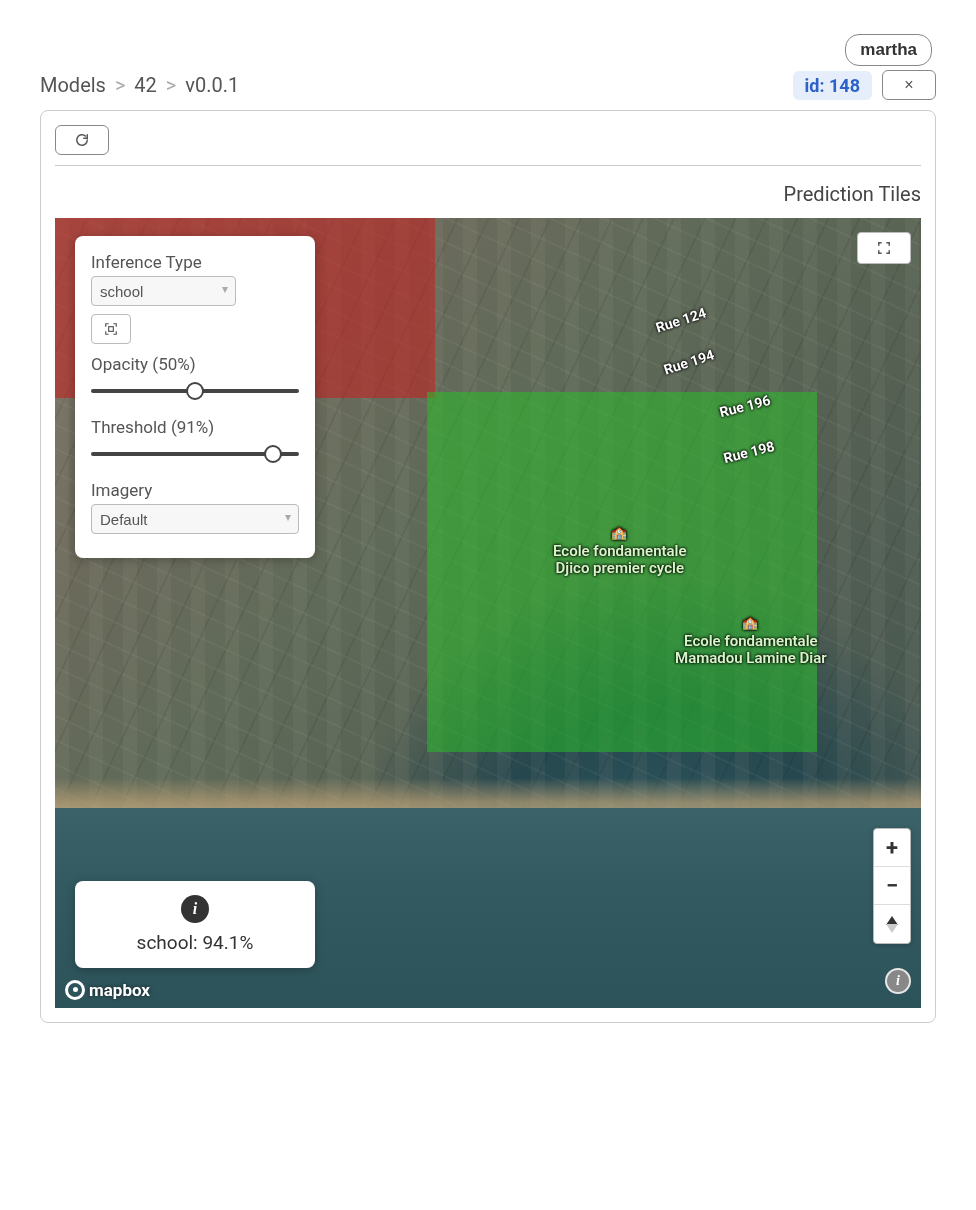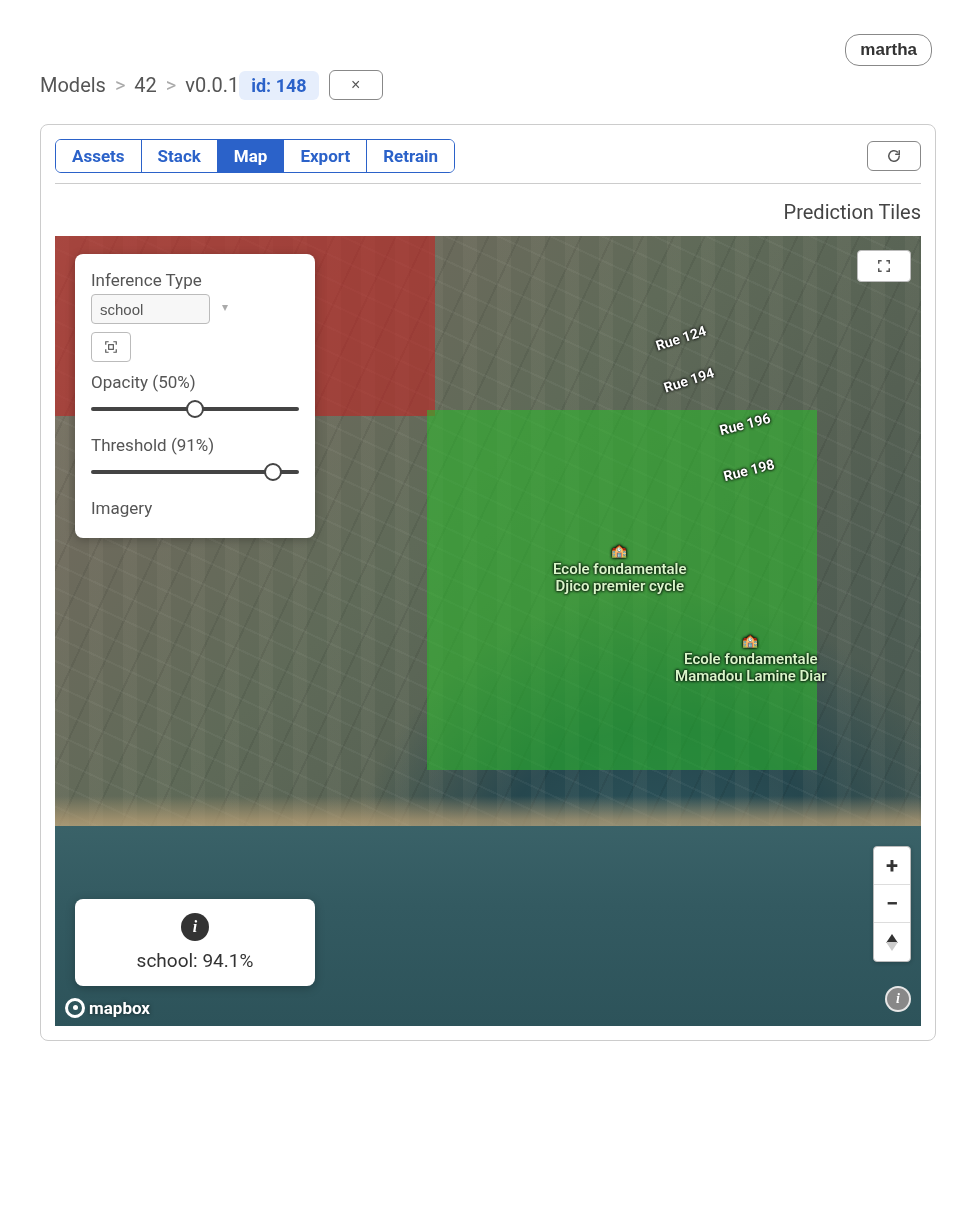--- a/index.html
+++ b/index.html
@@ -34,21 +34,22 @@
     padding: 5px 14px;
     font-weight: 700;
     font-size: 17px;
     color: #333;
     background: #fff;
     cursor: pointer;
   }
   .breadcrumb-row {
     display: flex;
     align-items: center;
-    margin-bottom: 24px;
+    justify-content: space-between;
+    margin-bottom: 10px;
   }
   .breadcrumb {
     font-size: 20px;
     color: #555;
   }
   .breadcrumb .sep { color: #aaa; margin: 0 4px; }
   .id-badge {
     background: #e6eefc;
     color: #2b62c9;
     font-weight: 700;
@@ -190,21 +191,21 @@
     border-radius: 8px;
     box-shadow: 0 2px 10px rgba(0,0,0,0.25);
     padding: 16px;
   }
   .cp-label {
     font-size: 17px;
     color: #555;
     margin-bottom: 4px;
   }
   .cp-select {
-    width: 119px;
+    width: 145px;
     height: 30px;
     border: 1px solid #bbb;
     border-radius: 4px;
     padding: 3px 8px;
     font-size: 15px;
     color: #555;
     background: #f7f7f7;
     appearance: none;
     position: relative;
   }
@@ -417,27 +418,20 @@
       <span class="id-badge">id: 148</span>
       <button class="close-btn">
         <span>×</span>
       </button>
     </div>
   </div>
 
   <div class="card">
 
     <div class="tabs-row">
-      <div class="tabs">
-        <div class="tab">Assets</div>
-        <div class="tab">Stack</div>
-        <div class="tab active">Map</div>
-        <div class="tab">Export</div>
-        <div class="tab">Retrain</div>
-      </div>
       <button class="refresh-btn">
         <svg width="14" height="14" viewBox="0 0 24 24" fill="none" stroke="#555" stroke-width="2.5" stroke-linecap="round">
           <path d="M21 12a9 9 0 1 1-3-6.7"></path>
             <polyline points="21 3 21 9 15 9"></polyline>
         </svg>
       </button>
     </div>
 
     <div class="section-title">Prediction Tiles</div>
 
@@ -476,20 +470,25 @@
           <svg width="14" height="14" viewBox="0 0 24 24" fill="none" stroke="#555" stroke-width="2">
             <rect x="8" y="8" width="8" height="8"></rect>
             <path d="M3 8V3h5M21 8V3h-5M3 16v5h5M21 16v5h-5"></path>
           </svg>
         </button>
         <div class="slider-label">Opacity (50%)</div>
         <input type="range" class="slider" min="0" max="100" value="50" style="">
         <div class="slider-label">Threshold (91%)</div>
         <input type="range" class="slider" min="0" max="100" value="91" style="">
         <div class="slider-label">Imagery</div>
+        <div class="select-wrap full">
+          <select class="cp-select">
+            <option>Default</option>
+          </select>
+        </div>
       </div>
 
       <div class="info-panel">
         <div class="info-icon">i</div>
         <div class="info-text">school: 94.1%</div>
       </div>
 
       <button class="fullscreen-btn">
         <svg width="14" height="14" viewBox="0 0 24 24" fill="none" stroke="#555" stroke-width="2.5">
           <path d="M3 8V3h5M21 8V3h-5M3 16v5h5M21 16v5h-5"></path>

